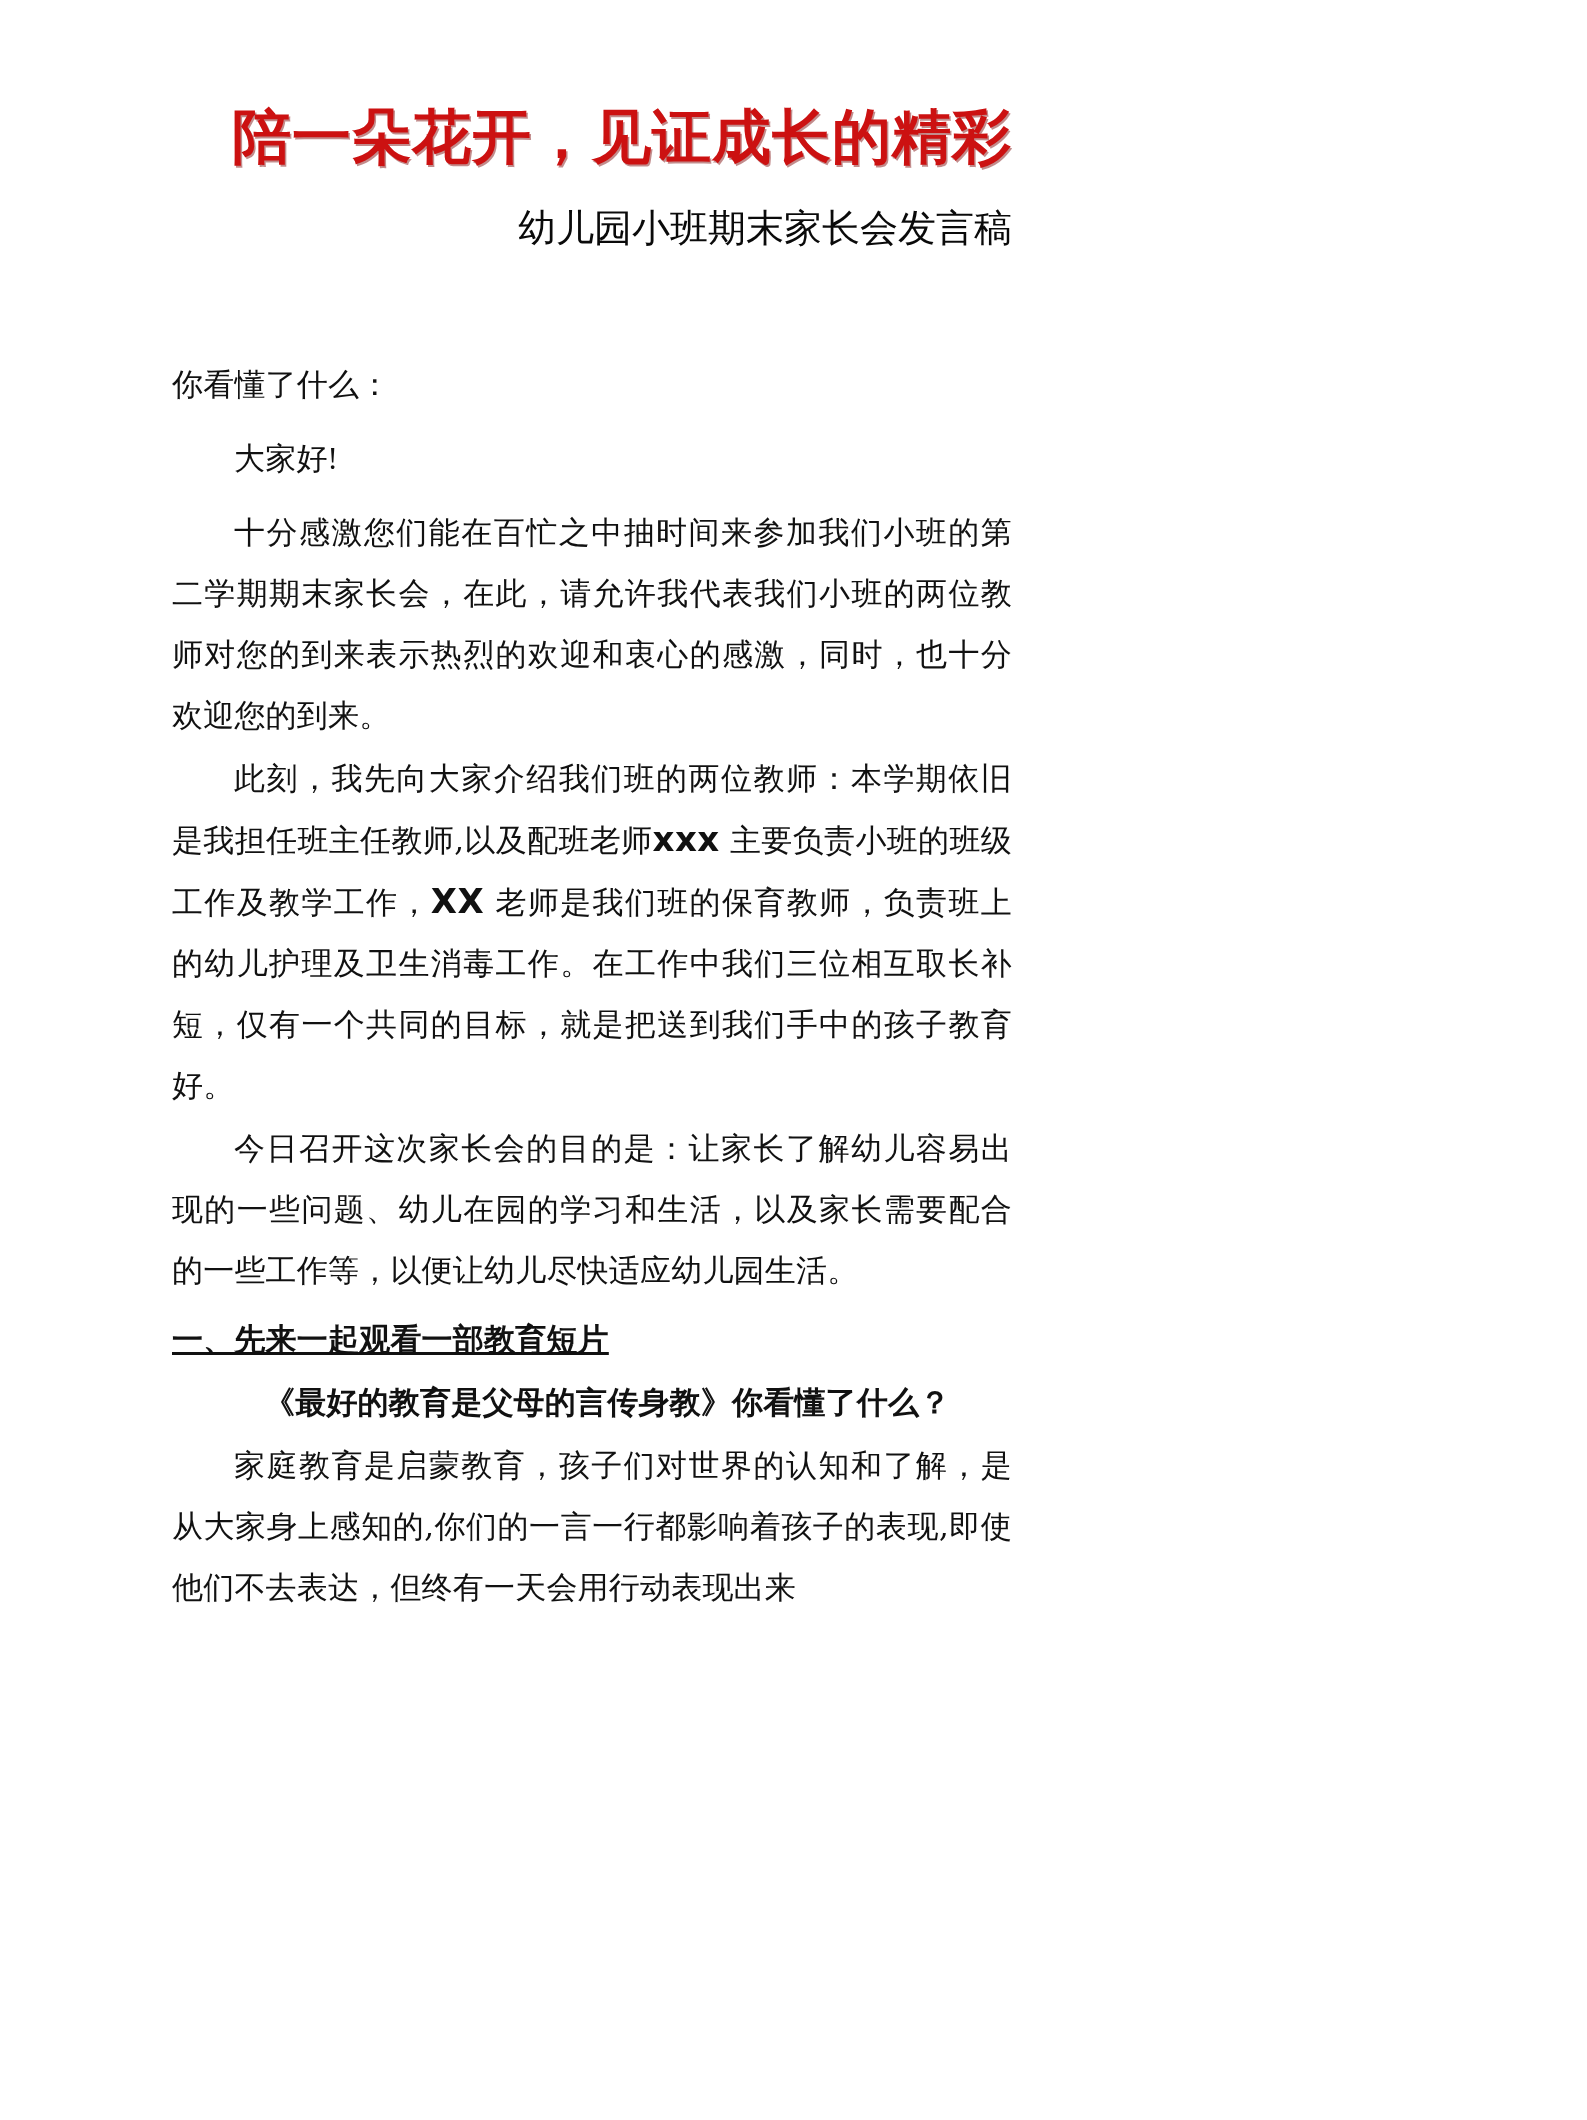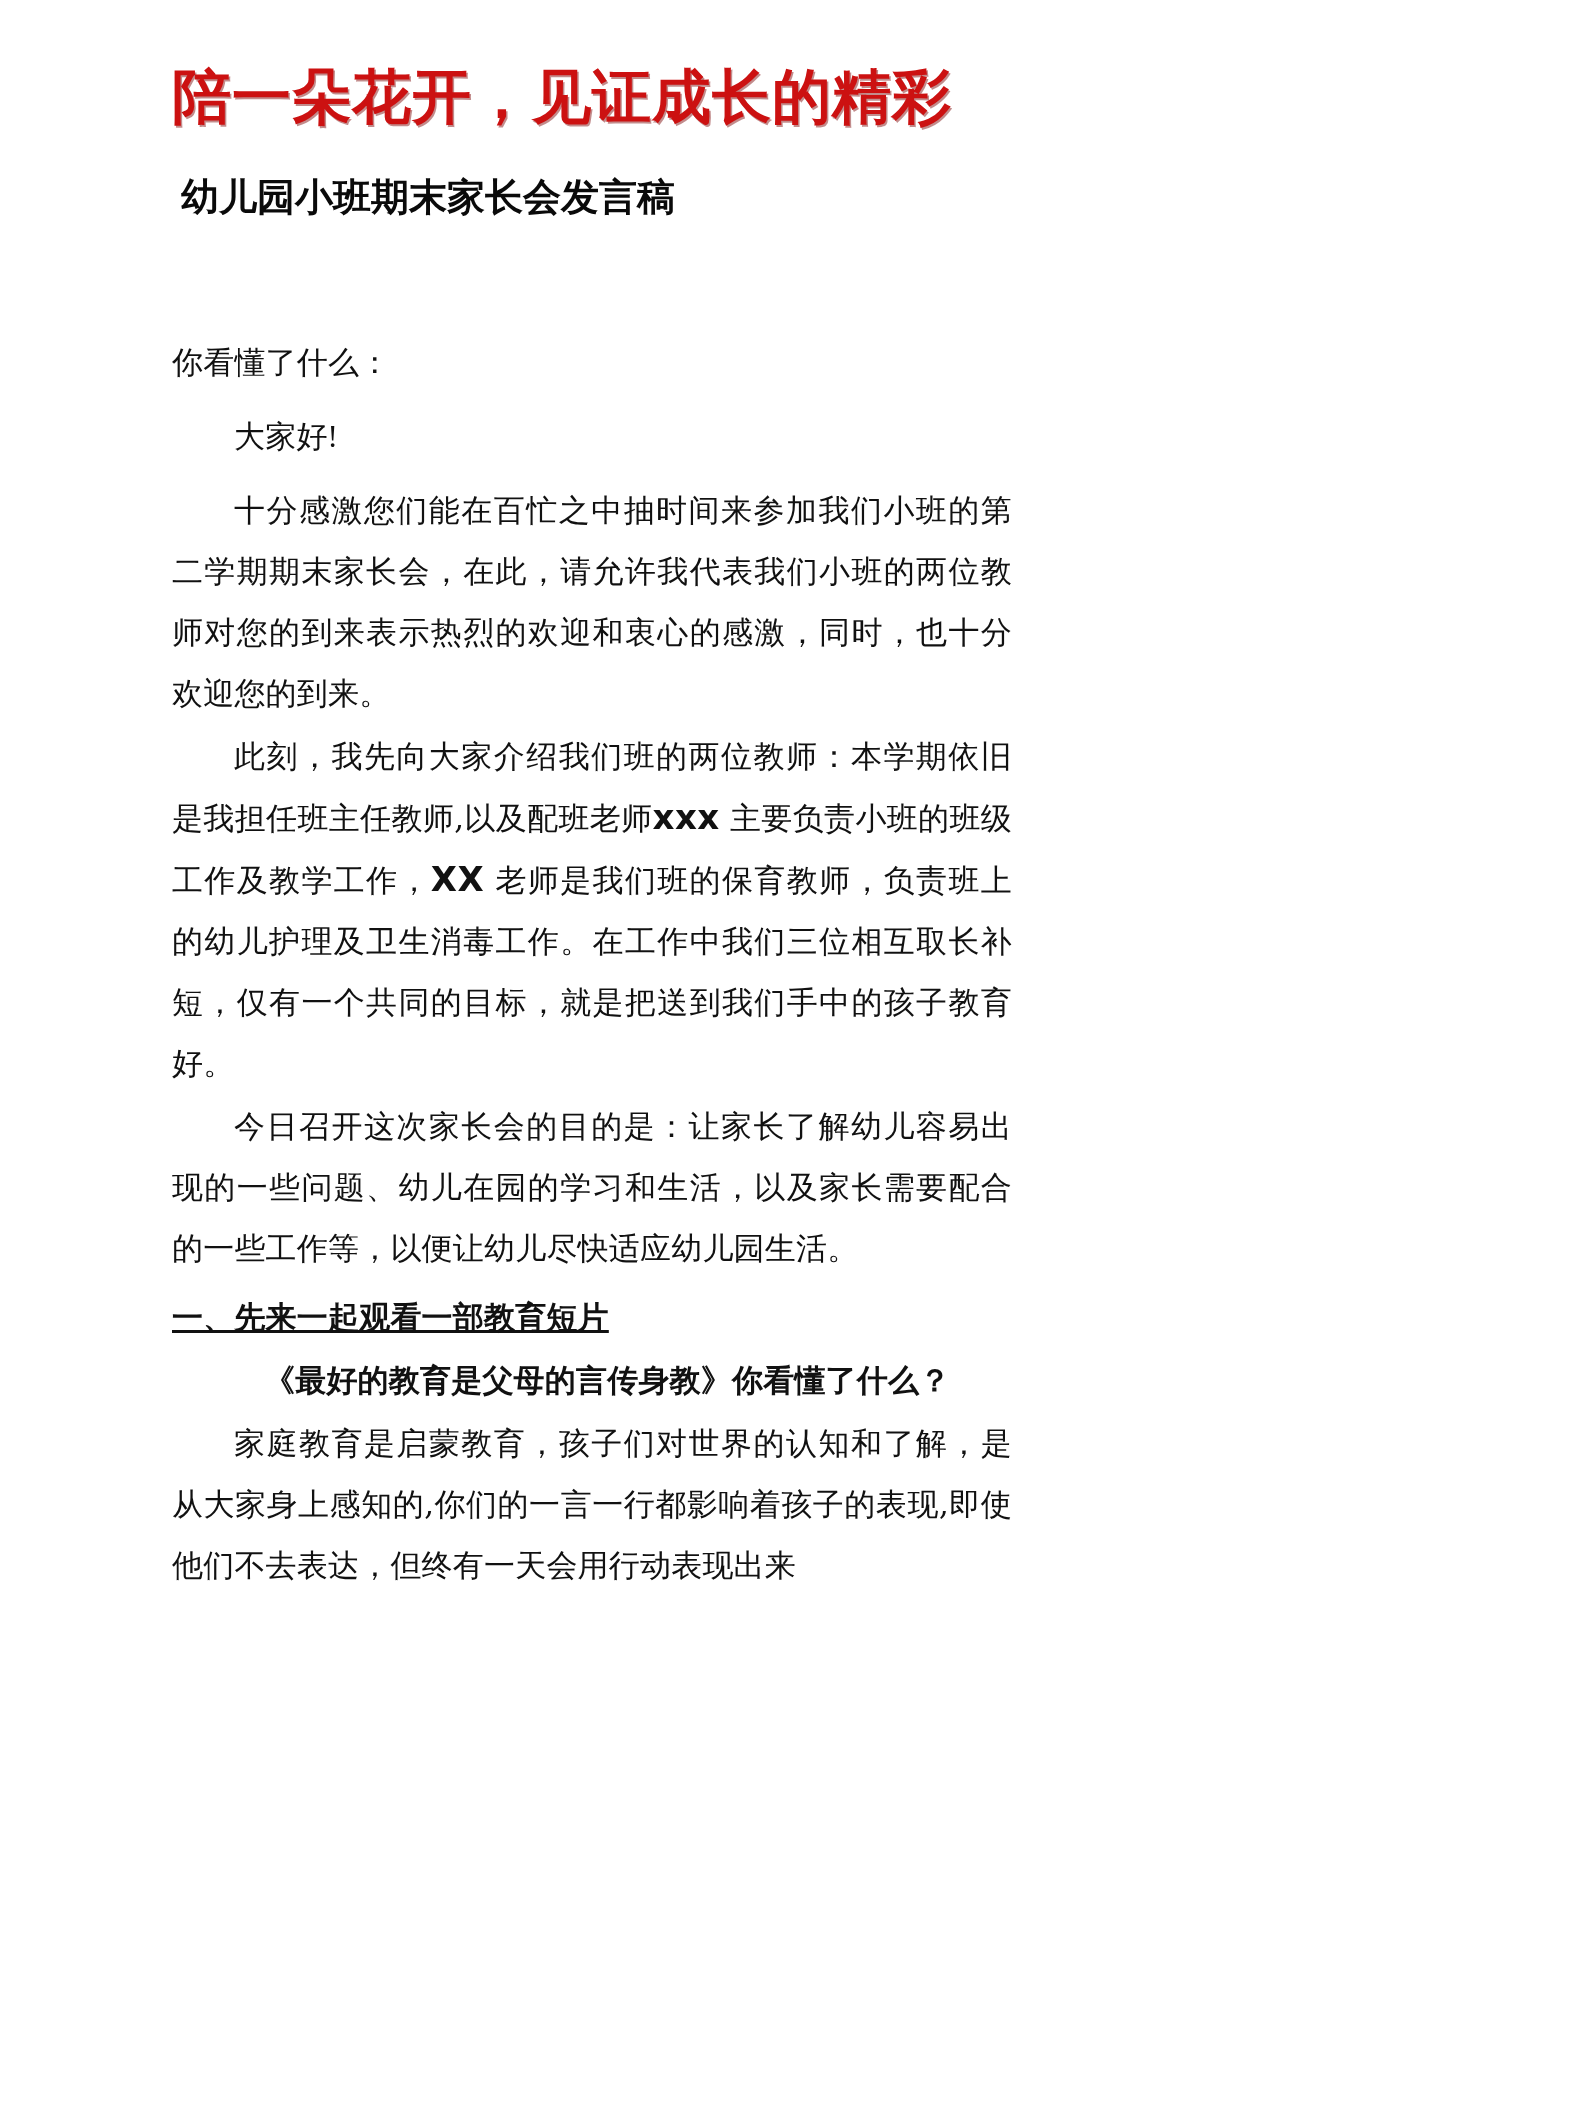--- a/index.html
+++ b/index.html
@@ -24,41 +24,41 @@
   }
   .content {
     position: absolute;
     left: 172px;
     top: 0;
     width: 840px;
   }
 
   
   .title-block {
-    padding-top: 64px;
-    text-align: left;
+    padding-top: 104px;
+    text-align: right;
   }
   .doc-title {
     font-family: "DejaVu Sans", "Liberation Sans", sans-serif;
     font-weight: bold;
     font-size: 59px;
     line-height: 1.12;
     letter-spacing: 1px;
     color: #CC1111;
     text-shadow: 1.5px 1.5px 0 rgba(120,0,0,0.45);
     margin: 0;
     white-space: nowrap;
   }
   .doc-subtitle {
     font-family: "DejaVu Sans", "Liberation Sans", sans-serif;
-    font-weight: bold;
+    font-weight: normal;
     font-size: 38px;
     line-height: 1.2;
     color: #0a0a0a;
-    margin: 9px;
+    margin: 0;
     padding-top: 36px;
     white-space: nowrap;
   }
 
   
   .body-block {
     padding-top: 102px;
   }
   p.para {
     margin: 0;

